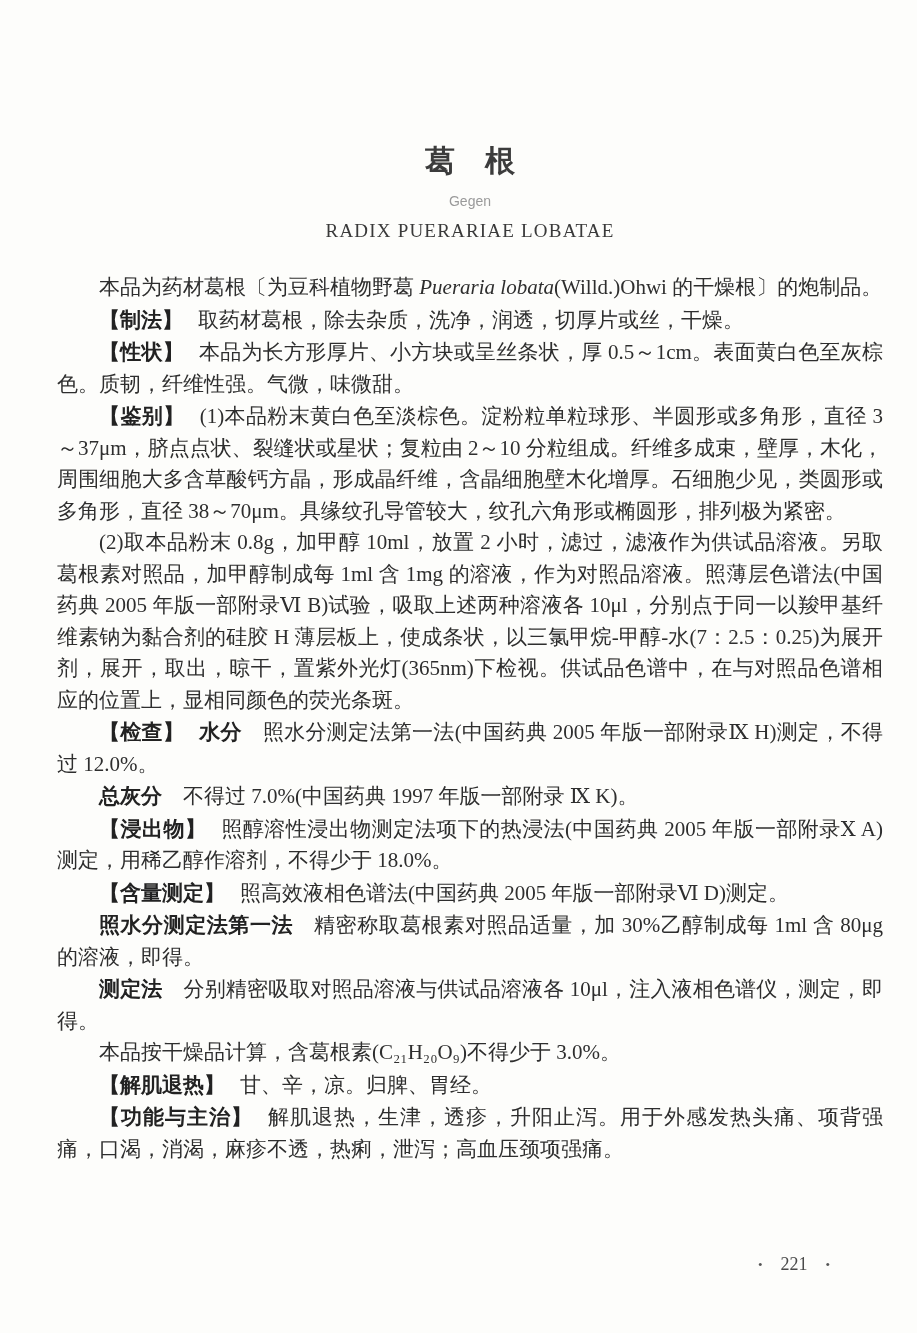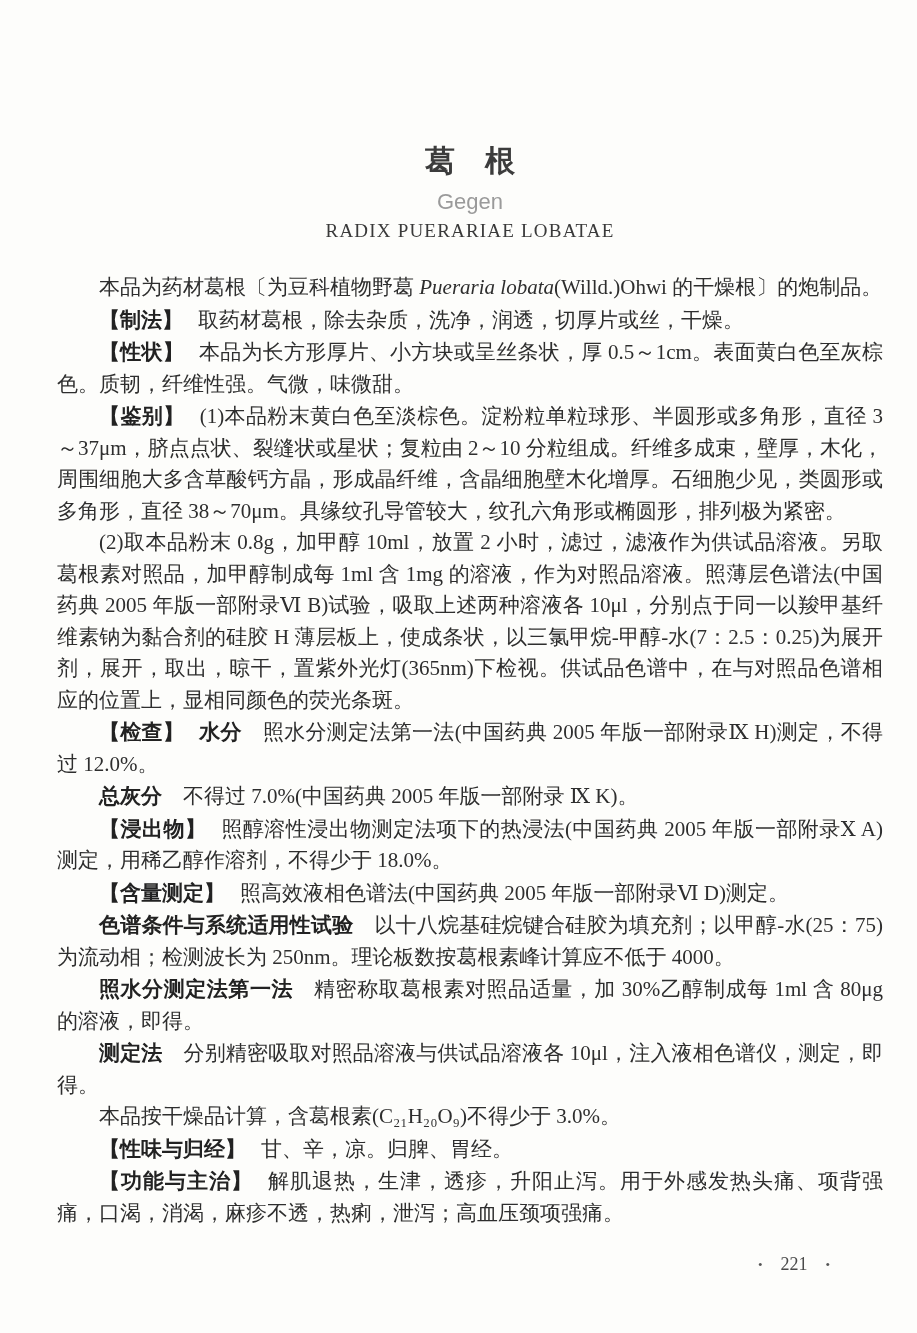--- a/index.html
+++ b/index.html
@@ -22,21 +22,21 @@
     margin:0;
     font-family:"Liberation Sans","DejaVu Sans",sans-serif;
     font-weight:bold;
     font-size:30px;
     line-height:36px;
     color:#3c3c3c;
   }
   .title-py{
     margin-top:12px;
     font-family:"Liberation Sans","DejaVu Sans",sans-serif;
-    font-size:22px;
+    font-size:14px;
     line-height:21px;
     color:#9a9a9a;
   }
   .title-la{
     margin-top:8px;
     font-family:"Liberation Serif","DejaVu Serif",serif;
     font-weight:normal;
     font-size:19px;
     line-height:22px;
     letter-spacing:1.2px;
@@ -88,36 +88,35 @@
     <p class="para"><span class="lbl">【制法】</span><span>取药材葛根，除去杂质，洗净，润透，切厚片或丝，干燥。</span></p>
 
     <p class="para"><span class="lbl">【性状】</span><span>本品为长方形厚片、小方块或呈丝条状，厚 0.5～1cm。表面黄白色至灰棕色。质韧，纤维性强。气微，味微甜。</span></p>
 
     <p class="para"><span class="lbl">【鉴别】</span><span>(1)本品粉末黄白色至淡棕色。淀粉粒单粒球形、半圆形或多角形，直径 3～37μm，脐点点状、裂缝状或星状；复粒由 2～10 分粒组成。纤维多成束，壁厚，木化，周围细胞大多含草酸钙方晶，形成晶纤维，含晶细胞壁木化增厚。石细胞少见，类圆形或多角形，直径 38～70μm。具缘纹孔导管较大，纹孔六角形或椭圆形，排列极为紧密。</span></p>
 
     <p class="para"><span>(2)取本品粉末 0.8g，加甲醇 10ml，放置 2 小时，滤过，滤液作为供试品溶液。另取葛根素对照品，加甲醇制成每 1ml 含 1mg 的溶液，作为对照品溶液。照薄层色谱法(中国药典 2005 年版一部附录Ⅵ B)试验，吸取上述两种溶液各 10μl，分别点于同一以羧甲基纤维素钠为黏合剂的硅胶 H 薄层板上，使成条状，以三氯甲烷-甲醇-水(7：2.5：0.25)为展开剂，展开，取出，晾干，置紫外光灯(365nm)下检视。供试品色谱中，在与对照品色谱相应的位置上，显相同颜色的荧光条斑。</span></p>
 
     <p class="para"><span class="lbl">【检查】</span><span class="sub">水分</span><span>照水分测定法第一法(中国药典 2005 年版一部附录Ⅸ H)测定，不得过 12.0%。</span></p>
 
-    <p class="para"><span class="sub">总灰分</span><span>不得过 7.0%(中国药典 2005 年版一部附录 Ⅸ K)。</span></p>
+    <p class="para"><span class="sub">总灰分</span><span>不得过 7.0%(中国药典 1997 年版一部附录 Ⅸ K)。</span></p>
 
     <p class="para"><span class="lbl">【浸出物】</span><span>照醇溶性浸出物测定法项下的热浸法(中国药典 2005 年版一部附录Ⅹ A)测定，用稀乙醇作溶剂，不得少于 18.0%。</span></p>
 
     <p class="para"><span class="lbl">【含量测定】</span><span>照高效液相色谱法(中国药典 2005 年版一部附录Ⅵ D)测定。</span></p>
 
-    <p class="para"><span class="sub">色谱条件与系统适用性试验</span><span>以十八烷基硅烷键合硅胶为填充剂；以甲醇-水(25：75)为流动相；检测波长为 250nm。理论板数按葛根素峰计算应不低于 4000。</span></p>
 
     <p class="para"><span class="sub">照水分测定法第一法</span><span>精密称取葛根素对照品适量，加 30%乙醇制成每 1ml 含 80μg 的溶液，即得。</span></p>
 
 
     <p class="para"><span class="sub">测定法</span><span>分别精密吸取对照品溶液与供试品溶液各 10μl，注入液相色谱仪，测定，即得。</span></p>
 
     <p class="para"><span>本品按干燥品计算，含葛根素(C₂₁H₂₀O₉)不得少于 3.0%。</span></p>
 
-    <p class="para"><span class="lbl">【性味与归经】</span><span>甘、辛，凉。归脾、胃经。</span></p>
+    <p class="para"><span class="lbl">【解肌退热】</span><span>甘、辛，凉。归脾、胃经。</span></p>
 
     <p class="para"><span class="lbl">【功能与主治】</span><span>解肌退热，生津，透疹，升阳止泻。用于外感发热头痛、项背强痛，口渴，消渴，麻疹不透，热痢，泄泻；高血压颈项强痛。</span></p>
 
   </div>
 
   <div class="footer">
     <span class="dot">•</span>
     <span class="pnum">221</span>
     <span class="dot">•</span>
   </div>

